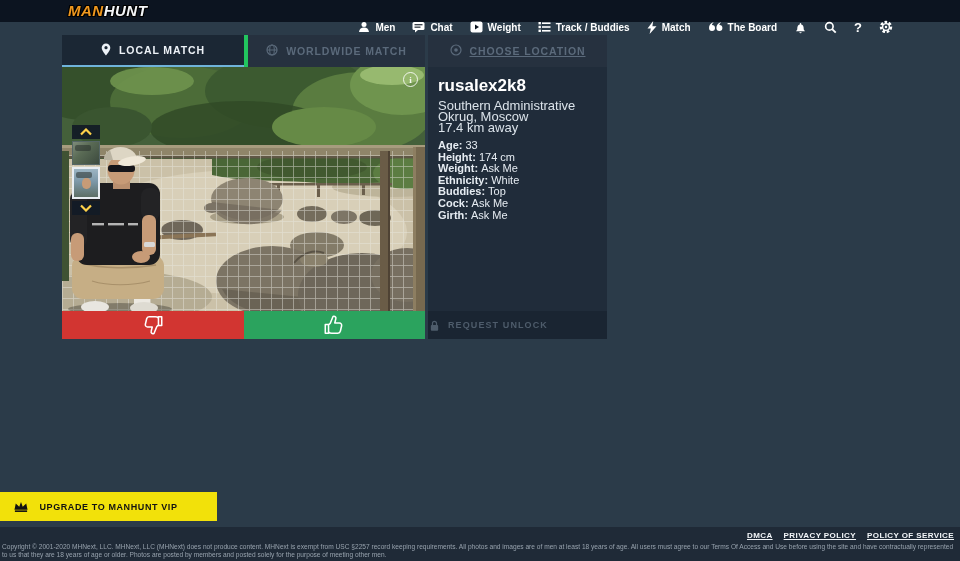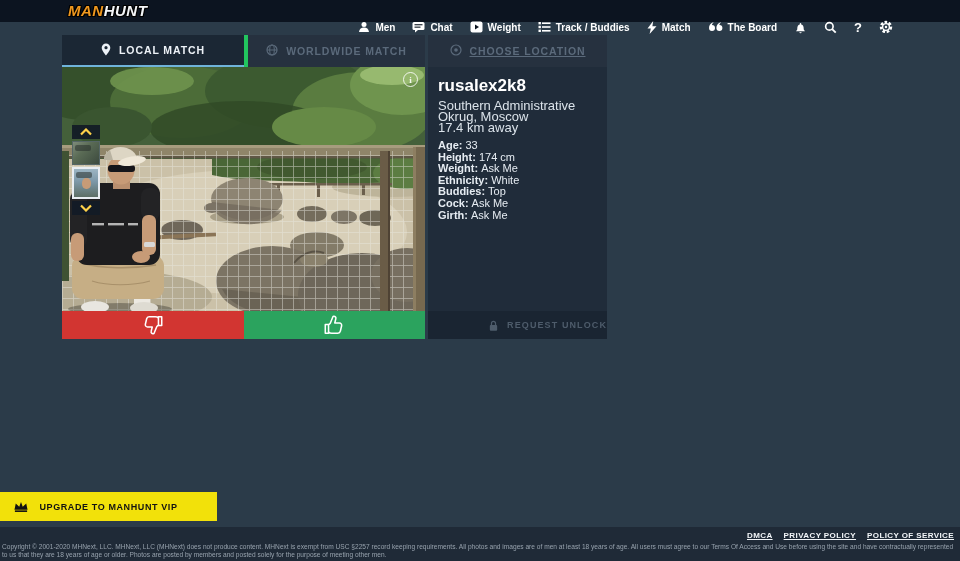--- a/index.html
+++ b/index.html
@@ -59,21 +59,21 @@
 
   
   .profile-panel { position:absolute; left:428px; top:67px; width:179px; height:272px; background:#202c3a; }
   .profile-info { padding:9px 10px 0 10px; }
   .profile-name { font-size:17px; font-weight:bold; color:#fff; margin-bottom:4px; }
   .profile-loc, .profile-dist { font-size:13px; color:#dbe3ea; line-height:11px; }
   .stats { margin-top:7px; }
   .stat-row { font-size:11px; color:#e6ecf2; line-height:11.6px; }
   .stat-label { font-weight:bold; margin-right:3px; }
   .unlock-bar { position:absolute; bottom:0; left:0; width:179px; height:28px; background:#1a2532;
-                display:flex; align-items:center; justify-content:flex-end; gap:7px; color:#4e5c6b;
+                display:flex; align-items:center; justify-content:flex-start; gap:7px; color:#4e5c6b;
                 font-size:9px; font-weight:bold; letter-spacing:1.1px; cursor:pointer; }
 
   
   .vip { position:absolute; left:0; top:492px; width:217px; height:29px; background:#f2e10a;
          cursor:pointer; }
   .vip .crown { position:absolute; left:13px; top:7px; }
   .vip .vip-label { position:absolute; left:0; right:0; top:0; height:29px; display:flex;
          align-items:center; justify-content:center; color:#121212; font-size:9px;
          font-weight:bold; letter-spacing:.6px; }
 

